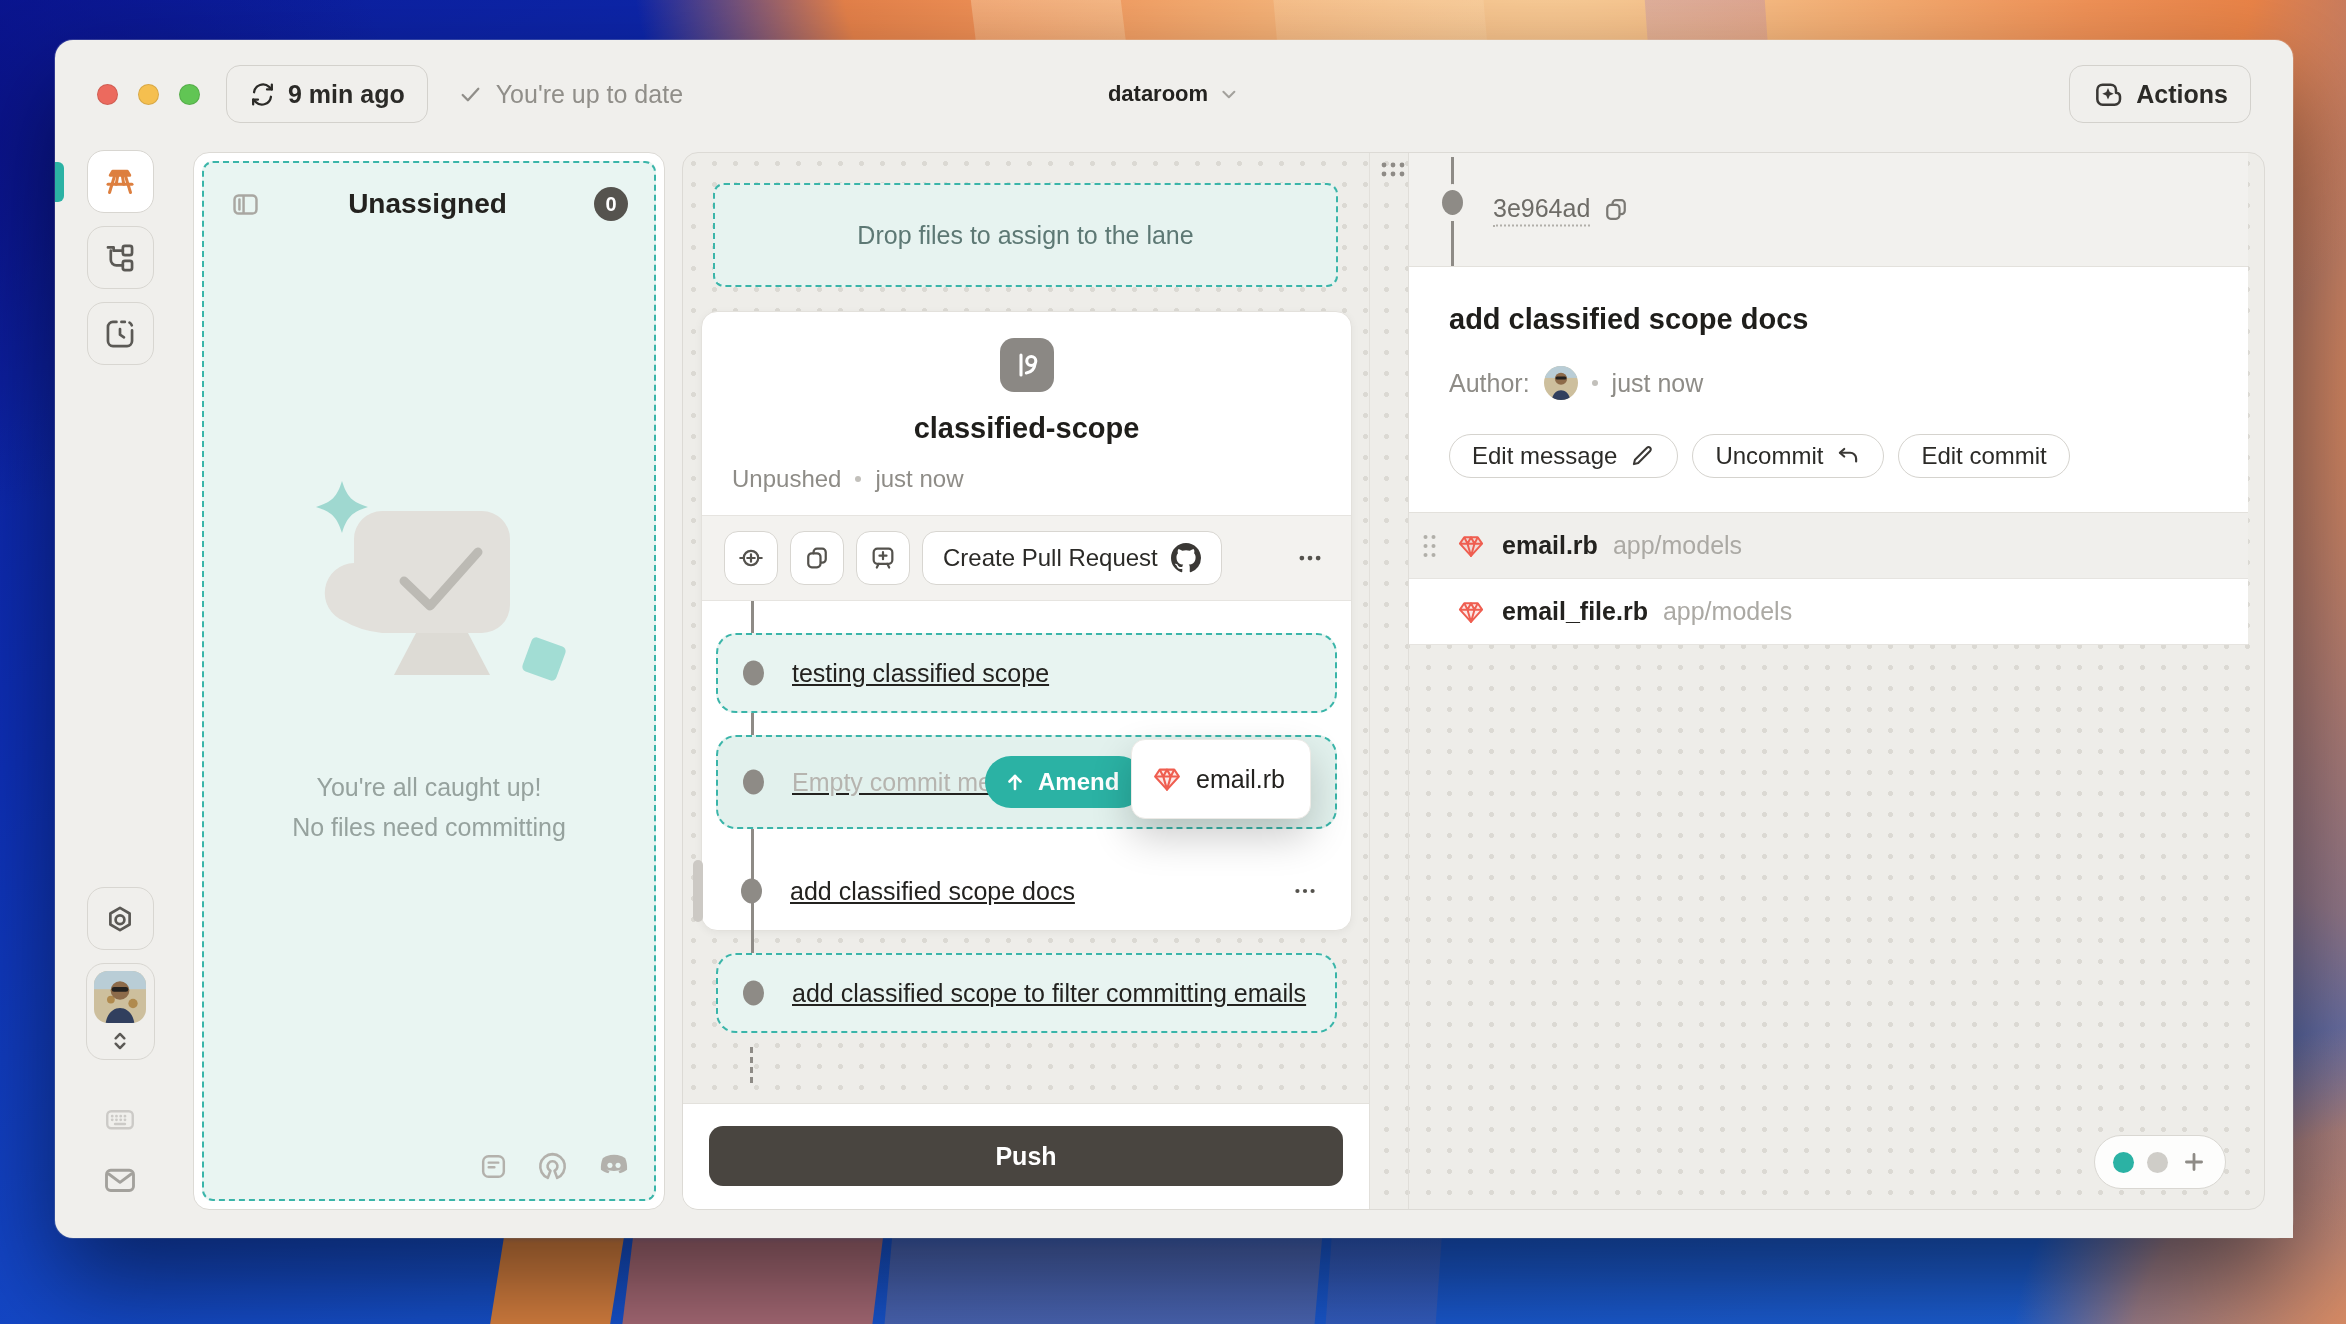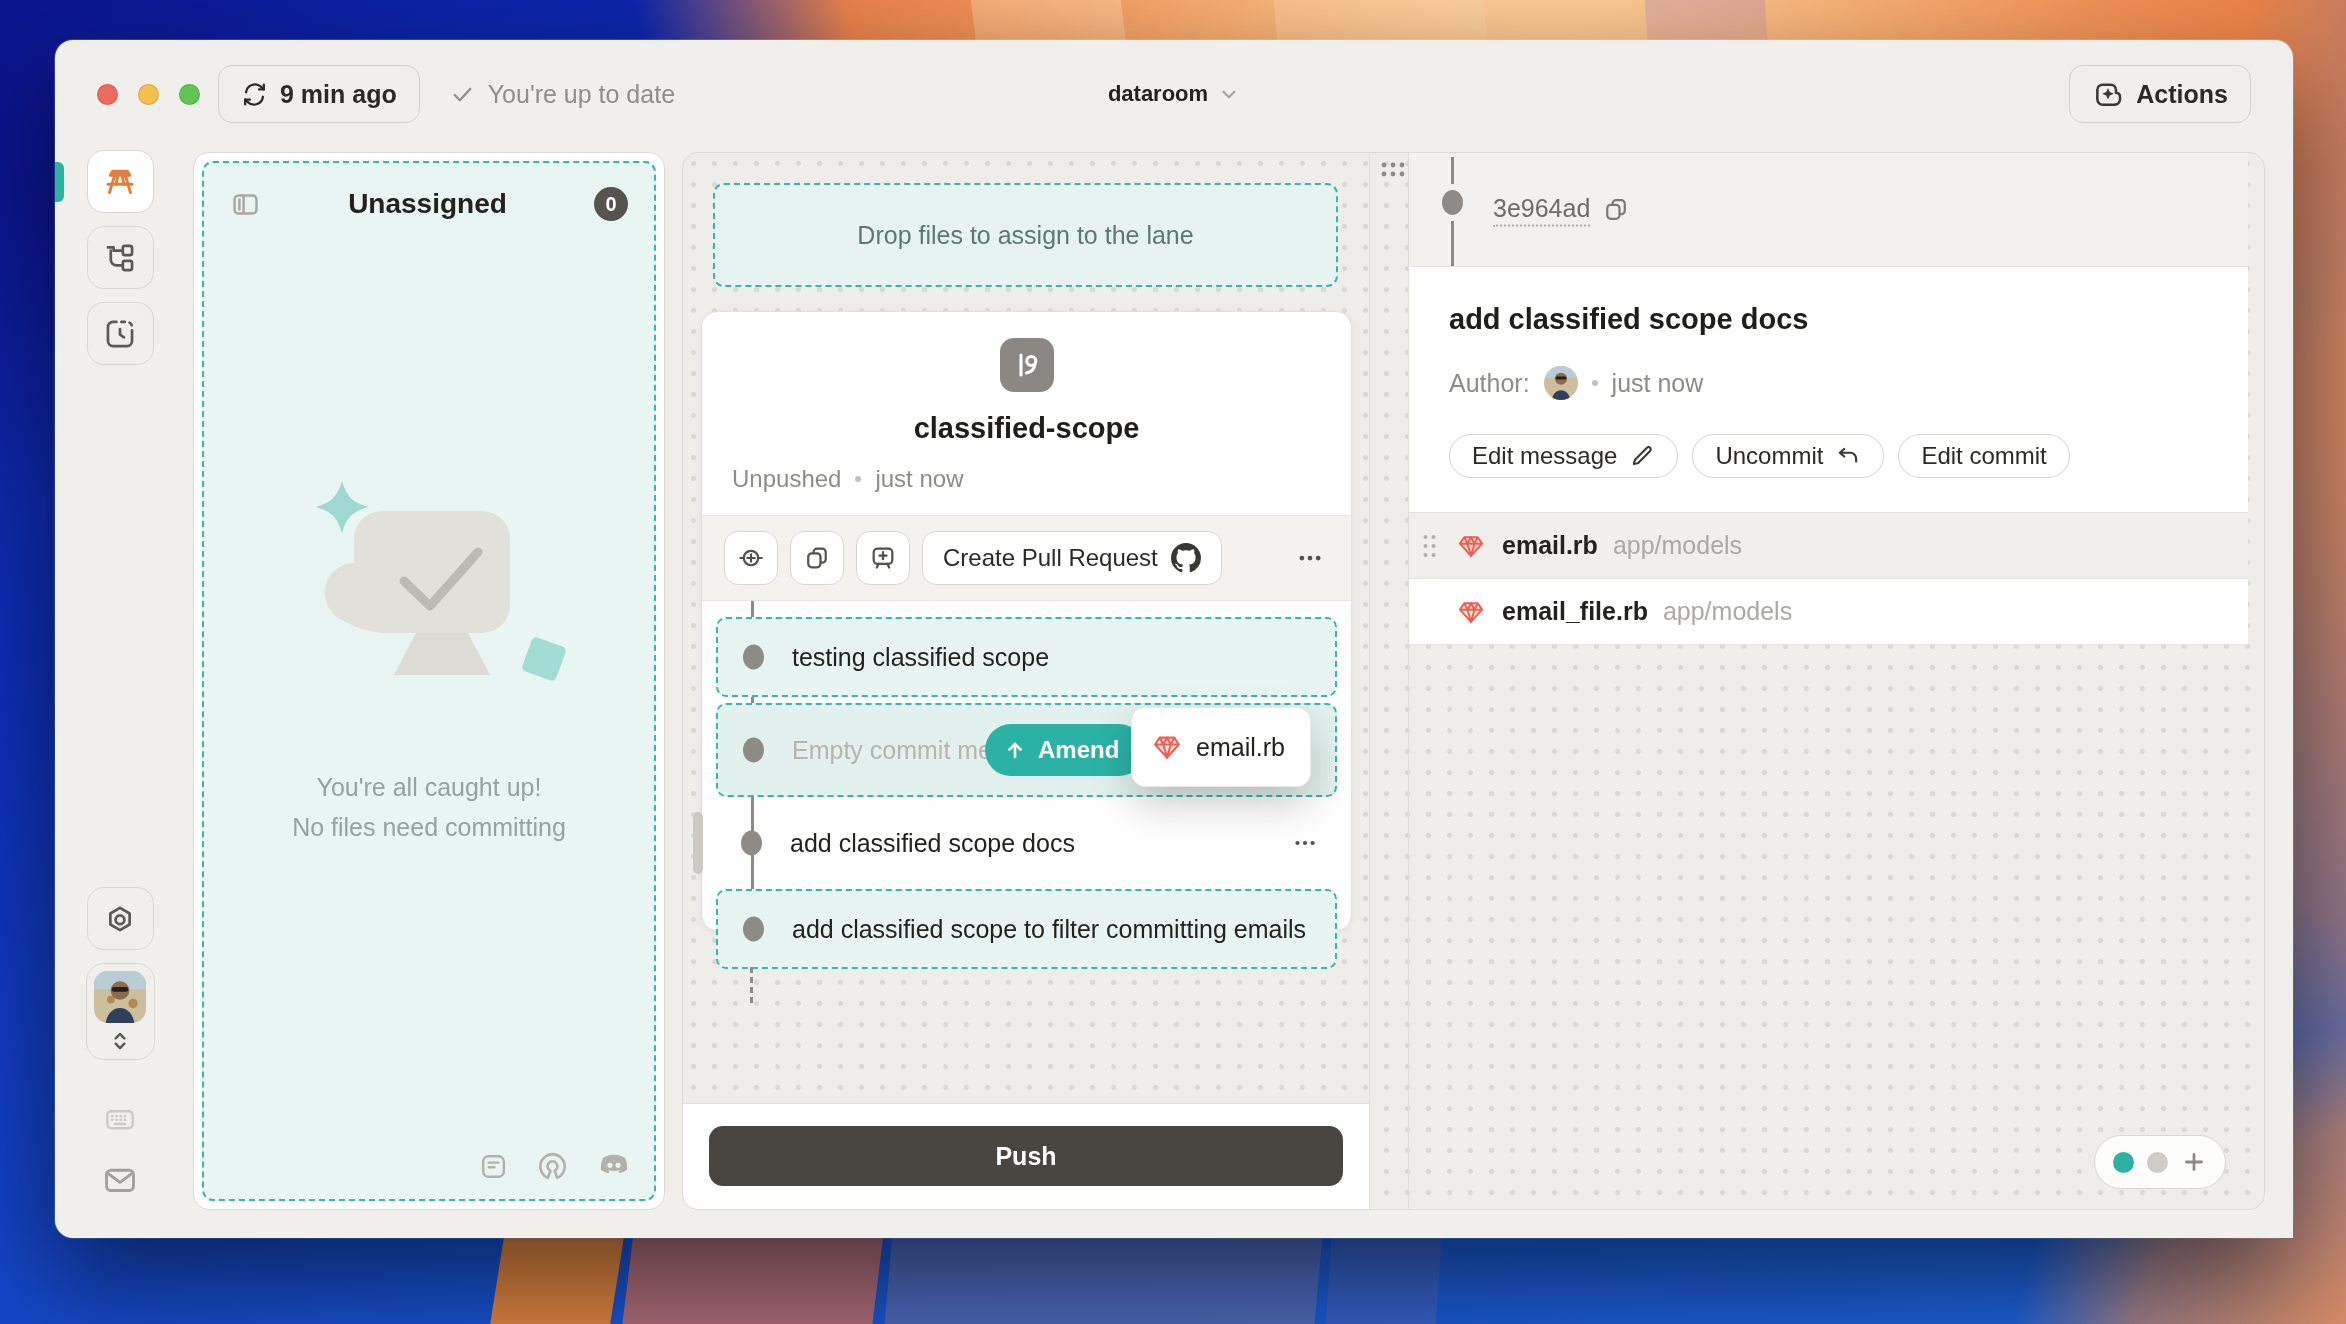--- a/index.html
+++ b/index.html
@@ -33,21 +33,21 @@
   .titlebar { height:108px; display:flex; align-items:center; padding:0 42px; position:relative; }
   .traffic { display:flex; gap:20px; }
   .tl { width:21px; height:21px; border-radius:50%; box-shadow:inset 0 0 0 1px rgba(0,0,0,.12); }
   .tl.red{ background:#ec6a5e; } .tl.yellow{ background:#f5bf4f; } .tl.green{ background:#61c554; }
   .tb-btn {
     display:flex; align-items:center; gap:12px; height:58px; padding:0 22px;
     border:1.5px solid #d3d1cc; border-radius:14px; background:transparent;
     font-size:25px; font-weight:600; color:#2b2a27; cursor:pointer;
     font-family:inherit;
   }
-  .sync-btn { margin-left:18px; }
+  .sync-btn { margin-left:26px; }
   .uptodate { display:flex; align-items:center; gap:13px; margin-left:30px; color:#908e89; font-size:25px; }
   .project-switcher {
     position:absolute; left:50%; transform:translateX(-50%);
     display:flex; align-items:center; gap:10px; cursor:pointer;
   }
   .project-switcher .name { font-size:22px; font-weight:700; color:#23221f; }
   .actions-btn { margin-left:auto; }
 
   
   .app-body { position:absolute; left:0; right:0; top:108px; bottom:0; }
@@ -138,22 +138,22 @@
     border:1.5px solid #d8d6d1; border-radius:14px; background:#fff; cursor:pointer;
     font-size:24px; font-weight:500; color:#2b2a27; font-family:inherit;
   }
   .toolbar-spacer { flex:1; }
   .kebab-btn { background:none; border:none; cursor:pointer; display:flex; padding:4px; }
 
   .commits { position:relative; padding:10px 14px 26px; }
   .commits::before { content:""; position:absolute; left:49px; top:0; bottom:48px; width:3px; background:#8e8b86; }
   .commits::after { content:""; position:absolute; left:48px; bottom:-2px; height:36px; border-left:3px dashed #8e8b86; }
   .commit-row {
-    position:relative; min-height:80px; border-radius:10px; margin:6px 0;
-    display:flex; align-items:center; padding-left:74px; font-size:25px; color:#23221f;
+    position:relative; min-height:80px; border-radius:20px; margin:22px 0;
+    display:flex; align-items:center; padding-left:74px; font-size:25px; color:#23221f;text-decoration:underline;
   }
   .commit-row.drop { border:2px dashed #3ab5a9; background:#e8f4f1; }
   .commit-row.drop-active { border:2px dashed #3ab5a9; background:#e2f1ed; min-height:94px; }
   .commit-row.drop-active .commit-label { color:#b6b4af; white-space:nowrap; overflow:hidden; }
   .commit-dot { position:absolute; left:25px; width:21px; height:25px; border-radius:50%; background:#8e8b86; top:50%; transform:translateY(-50%); }
   .commit-kebab { position:absolute; right:18px; top:50%; transform:translateY(-50%); background:none; border:none; cursor:pointer; display:flex; }
   .row-dragbar { position:absolute; left:-23px; top:50%; transform:translateY(-50%); width:10px; height:62px; border-radius:6px; background:#ccc9c4; }
   .amend-pill {
     position:absolute; left:267px; top:50%; transform:translateY(-50%); z-index:2;
     height:52px; display:flex; align-items:center; gap:11px; padding:0 26px 0 18px;

